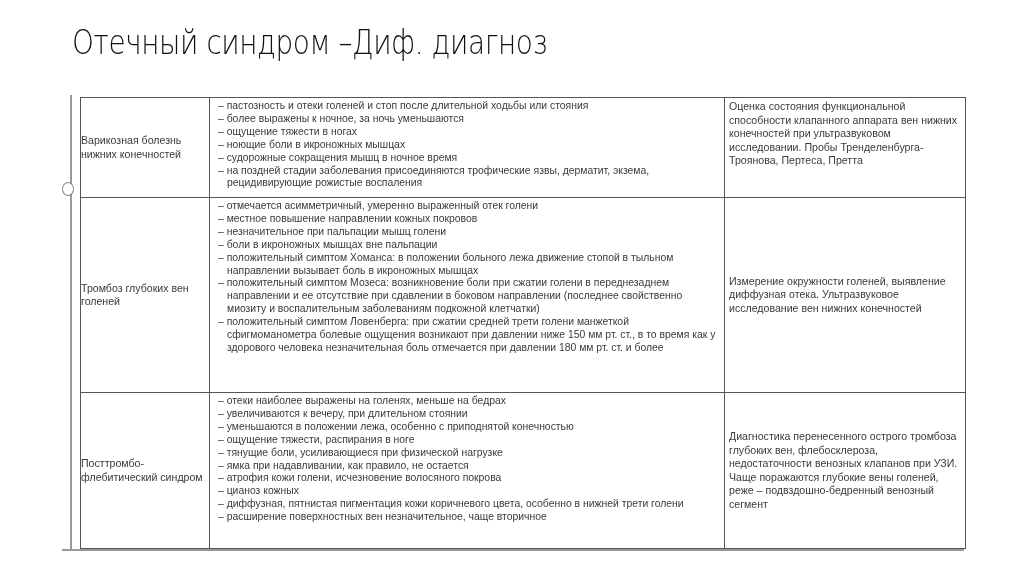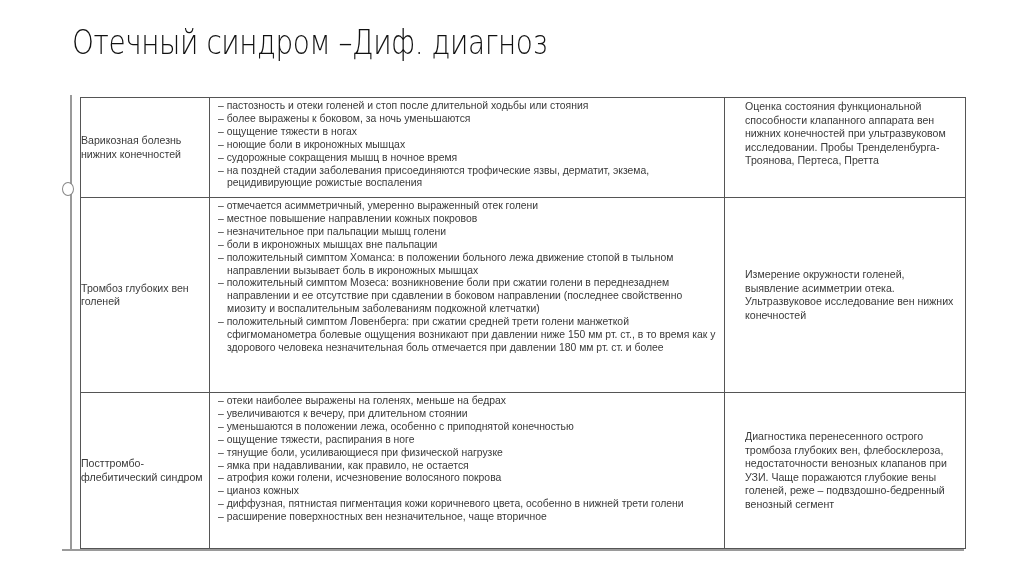--- a/index.html
+++ b/index.html
@@ -14,21 +14,21 @@
   .frame-bottom { position: absolute; left: 62px; top: 549px; width: 902px; height: 2px; background: #9a9a9a; }
   .knob { position: absolute; left: 62px; top: 182px; width: 10px; height: 12px; border: 1px solid #888; border-radius: 50%; background: #fff; }
   table.dd {
     position: absolute; left: 80px; top: 97px; width: 886px;
     border-collapse: collapse; table-layout: fixed;
     font-size: 10.4px; line-height: 12.9px; color: #3a3a3a;
   }
   table.dd td { border: 1.5px solid #555; vertical-align: top; padding: 2px 6px; }
   table.dd td.dis { width: 122px; vertical-align: middle; padding-left: 0; font-size: 10.6px; line-height: 13.5px; }
   table.dd td.sym { width: 500px; padding-left: 8px; }
-  table.dd td.diag { vertical-align: middle; padding-left: 20px; font-size: 10.6px; line-height: 13.5px; }
+  table.dd td.diag { vertical-align: middle; padding-left: 4px; font-size: 10.6px; line-height: 13.5px; }
   table.dd tr.r1 td.diag { vertical-align: top; }
   ul.sym-list { list-style: none; margin: 0; padding: 0; }
   ul.sym-list li { padding-left: 9px; text-indent: -9px; }
   ul.sym-list li::before { content: "– "; }
 </style>
 </head>
 <body>
 
 <div class="title">Отечный синдром –Диф. диагноз</div>
 
@@ -36,21 +36,21 @@
 <div class="frame-bottom"></div>
 <div class="knob"></div>
 
 <table class="dd">
   <tbody>
       <tr class="r1" style="height:100px">
     <td class="dis">Варикозная болезнь нижних конечностей</td>
     <td class="sym">
       <ul class="sym-list">
         <li>пастозность и отеки голеней и стоп после длительной ходьбы или стояния</li>
-        <li>более выражены к боковом, за ночь уменьшаются</li>
+        <li>более выражены к ночное, за ночь уменьшаются</li>
         <li>ощущение тяжести в ногах</li>
         <li>ноющие боли в икроножных мышцах</li>
         <li>судорожные сокращения мышц в ночное время</li>
         <li>на поздней стадии заболевания присоединяются трофические язвы, дерматит, экзема, рецидивирующие рожистые воспаления</li>
       </ul>
     </td>
     <td class="diag">Оценка состояния функциональной способности клапанного аппарата вен нижних конечностей при ультразвуковом исследовании. Пробы Тренделенбурга-Троянова, Пертеса, Претта</td>
   </tr>
   <tr class="r2" style="height:195px">
     <td class="dis">Тромбоз глубоких вен голеней</td>
@@ -58,21 +58,21 @@
       <ul class="sym-list">
         <li>отмечается асимметричный, умеренно выраженный отек голени</li>
         <li>местное повышение направлении кожных покровов</li>
         <li>незначительное при пальпации мышц голени</li>
         <li>боли в икроножных мышцах вне пальпации</li>
         <li>положительный симптом Хоманса: в положении больного лежа движение стопой в тыльном направлении вызывает боль в икроножных мышцах</li>
         <li>положительный симптом Мозеса: возникновение боли при сжатии голени в переднезаднем направлении и ее отсутствие при сдавлении в боковом направлении (последнее свойственно миозиту и воспалительным заболеваниям подкожной клетчатки)</li>
         <li>положительный симптом Ловенберга: при сжатии средней трети голени манжеткой сфигмоманометра болевые ощущения возникают при давлении ниже 150 мм рт. ст., в то время как у здорового человека незначительная боль отмечается при давлении 180 мм рт. ст. и более</li>
       </ul>
     </td>
-    <td class="diag">Измерение окружности голеней, выявление асимметрии отека. Ультразвуковое исследование вен нижних конечностей</td>
+    <td class="diag">Измерение окружности голеней, выявление диффузная отека. Ультразвуковое исследование вен нижних конечностей</td>
   </tr>
   <tr class="r3" style="height:156px">
     <td class="dis">Посттромбо-флебитический синдром</td>
     <td class="sym">
       <ul class="sym-list">
         <li>отеки наиболее выражены на голенях, меньше на бедрах</li>
         <li>увеличиваются к вечеру, при длительном стоянии</li>
         <li>уменьшаются в положении лежа, особенно с приподнятой конечностью</li>
         <li>ощущение тяжести, распирания в ноге</li>
         <li>тянущие боли, усиливающиеся при физической нагрузке</li>

